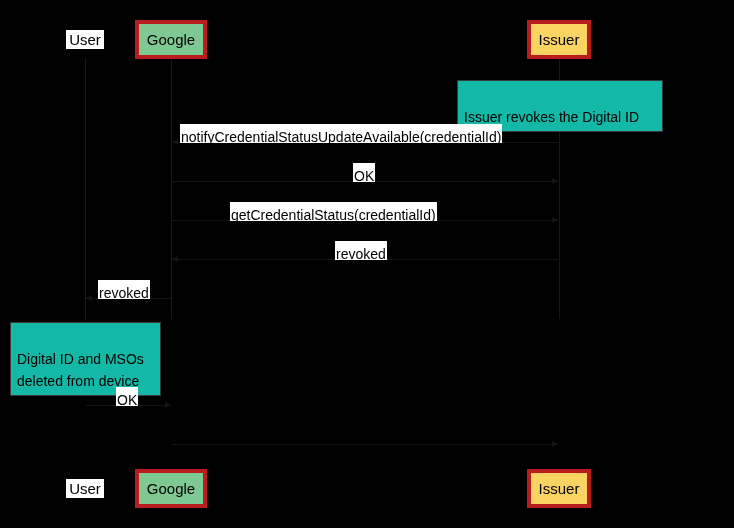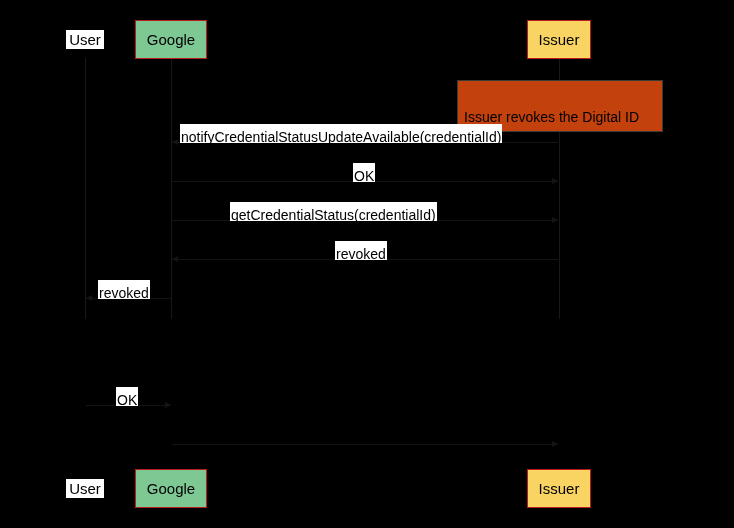--- a/index.html
+++ b/index.html
@@ -41,21 +41,21 @@
     line-height: 1;
     color: #000000;
     white-space: nowrap;
   }
   .participant.plain {
     background: #ffffff;
     padding: 0 1px;
     height: 19px;
   }
   .participant.filled {
-    border: 1px solid #b91c1c;
+    border: 4px solid #b91c1c;
     height: 39px;
     text-align: right;
   }
 
   
   .msg {
     position: absolute;
     background: #ffffff;
     color: #000000;
     font-size: 14px;
@@ -87,21 +87,21 @@
   }
   .arrow.left::after {
     left: 0;
     border-right: 6px solid #141414;
   }
 
   
   .note {
     position: absolute;
     box-sizing: border-box;
-    background: #c2410c;
+    background: #14b8a6;
     border: 1px solid #3a3a3a;
     color: #000000;
     font-size: 14px;
     line-height: 22px;
     padding: 3px 6px;
     white-space: pre-line;
   }
 </style>
 </head>
 <body>
@@ -136,20 +136,24 @@
 
   <div class="arrow right" style="left:172px; top:220px; width:386px;"></div>
   <div class="msg" style="left:230px; top:202px;">getCredentialStatus(credentialId)</div>
 
   <div class="arrow left" style="left:172px; top:259px; width:386px;"></div>
   <div class="msg" style="left:335px; top:241px;">revoked</div>
 
   <div class="arrow left" style="left:86px; top:298px; width:85px;"></div>
   <div class="msg" style="left:98px; top:280px;">revoked</div>
 
+  <div class="note" style="left:10px; top:322px; width:151px;">
+    <span>Digital ID and MSOs
+deleted from device</span>
+  </div>
 
   <div class="arrow right" style="left:86px; top:405px; width:85px;"></div>
   <div class="msg" style="left:116px; top:387px;">OK</div>
 
   <div class="arrow right" style="left:172px; top:444px; width:386px;"></div>
 
   <div class="participant plain" style="left:66px; top:479px; width:38px;">
     <span>User</span>
   </div>
 

